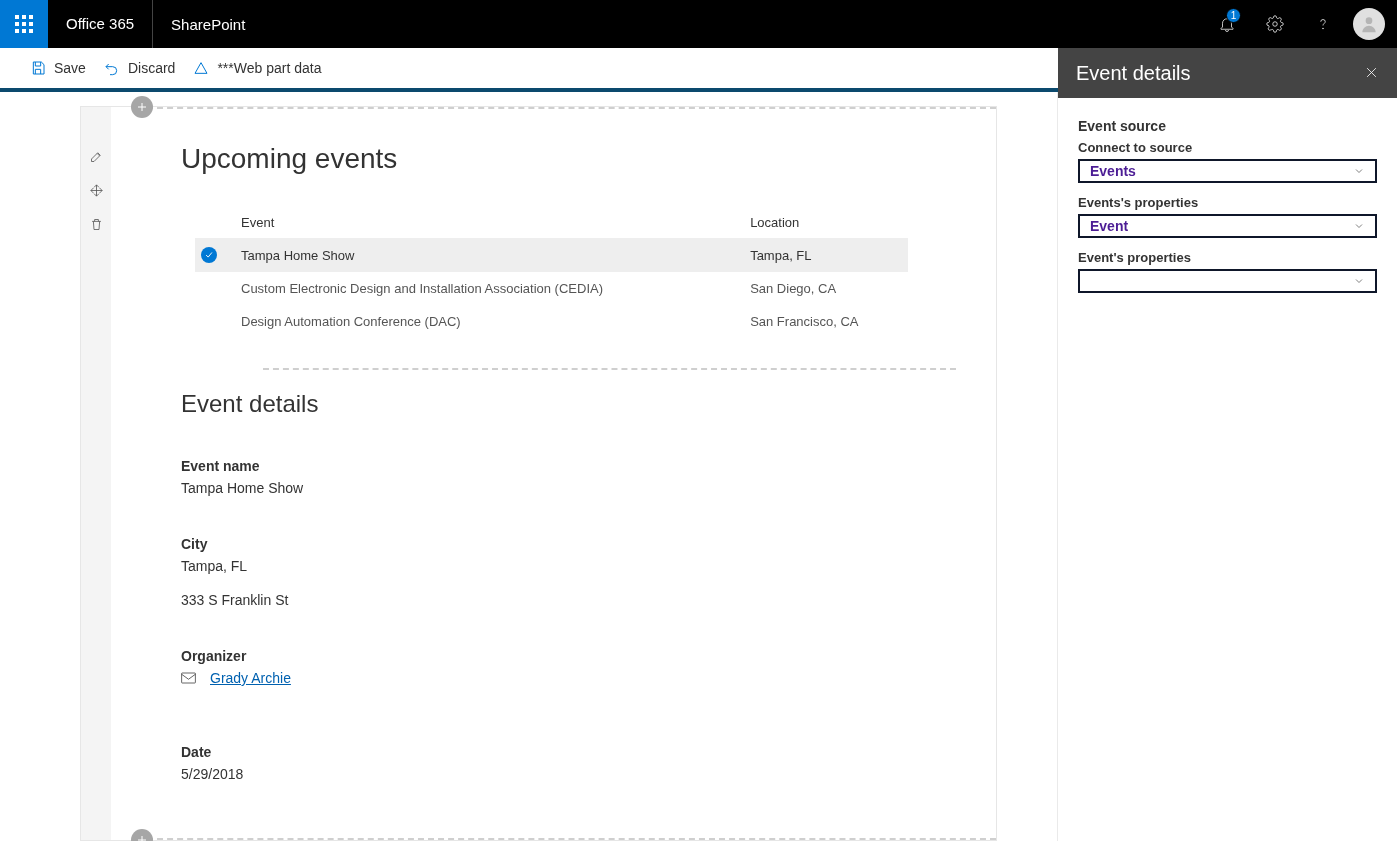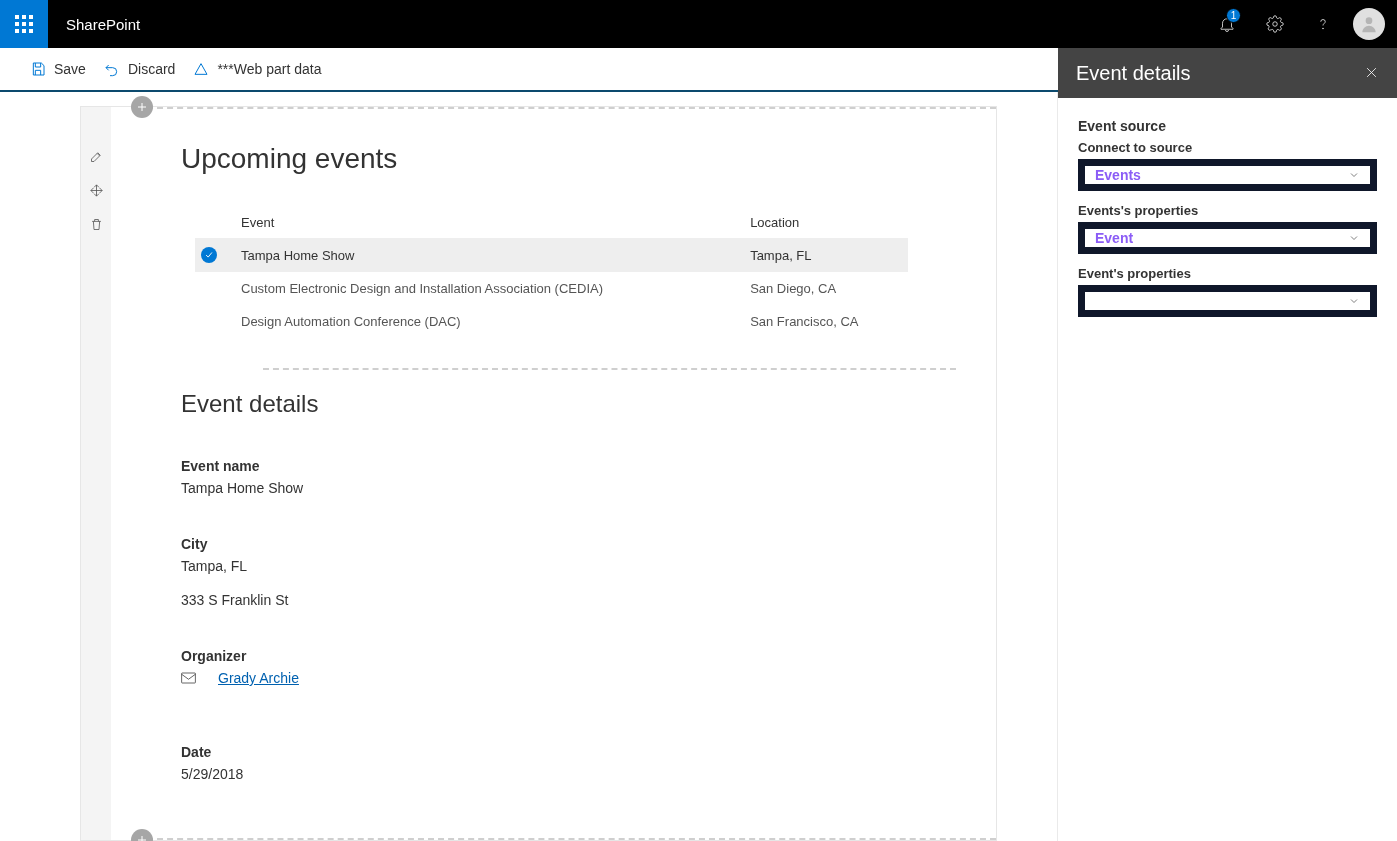--- a/index.html
+++ b/index.html
@@ -76,21 +76,21 @@
     margin: 0 12px 0 6px;
     display: flex;
     align-items: center;
     justify-content: center;
   }
   .avatar svg { width: 20px; height: 20px; fill: #b5b5b5; }
 
   
   .command-bar {
     height: 44px;
-    border-bottom: 2px solid #0c4a6e;
+    border-bottom: 4px solid #0c4a6e;
     display: flex;
     align-items: center;
     padding: 0 18px 0 30px;
   }
   .cmd {
     display: flex;
     align-items: center;
     gap: 8px;
     margin-right: 18px;
     font-size: 14px;
@@ -210,21 +210,21 @@
     font-weight: 300;
     margin: 8px 0 28px 0;
   }
   .field-label { font-weight: 600; font-size: 14px; margin-bottom: 6px; margin-top: 40px; }
   .field-value { font-size: 14px; color: #333; margin-bottom: 18px; }
   .mail-link {
     color: #0061b0;
     text-decoration: underline;
     display: inline-flex;
     align-items: center;
-    gap: 22px;
+    gap: 14px;
     margin-bottom: 18px;
   }
   .mail-link svg { width: 15px; height: 12px; stroke: #333; fill: none; stroke-width: 1.2; }
 
   
   .prop-pane {
     position: absolute;
     top: 48px;
     right: 0;
     width: 339px;
@@ -242,28 +242,28 @@
     padding: 0 18px;
     font-size: 20px;
     font-weight: 300;
     justify-content: space-between;
   }
   .pane-header svg { width: 15px; height: 15px; stroke: #fff; fill: none; stroke-width: 1.3; }
   .pane-body { padding: 20px; font-weight: bold; }
   .pane-label { font-size: 14px; color: #333; margin-bottom: 6px; }
   .pane-sublabel { font-size: 13px; color: #333; margin-top: 12px; margin-bottom: 4px; }
   .pane-select {
-    border: 7px solid #0f172a;
-    height: 32px;
+    border: 2px solid #0f172a;
+    height: 24px;
     display: flex;
     align-items: center;
     justify-content: space-between;
     padding: 0 10px;
     font-size: 14px;
-    color: #8b5cf6;
+    color: #4c1d95;
     background: #fff;
   }
   .pane-select svg { width: 12px; height: 12px; stroke: #555; fill: none; stroke-width: 1.5; }
 
 </style>
 </head>
 <body>
 
 <div class="suite-bar">
   <div class="waffle">
@@ -274,20 +274,21 @@
           <rect x="14" y="0" width="4" height="4"></rect>
         <rect x="0" y="7" width="4" height="4"></rect>
           <rect x="7" y="7" width="4" height="4"></rect>
           <rect x="14" y="7" width="4" height="4"></rect>
         <rect x="0" y="14" width="4" height="4"></rect>
           <rect x="7" y="14" width="4" height="4"></rect>
           <rect x="14" y="14" width="4" height="4"></rect>
       </g>
     </svg>
   </div>
+  <div class="suite-title">Office 365</div>
   <div class="suite-app">SharePoint</div>
   <div class="suite-spacer"></div>
   <div class="suite-icon">
     <svg viewBox="0 0 24 24">
         <path d="M18 16v-5a6 6 0 10-12 0v5l-2 2v1h16v-1l-2-2zM10 20a2 2 0 004 0"></path>
       </svg>
     <div class="badge">1</div>
   </div>
   <div class="suite-icon">
     <svg viewBox="0 0 24 24">

